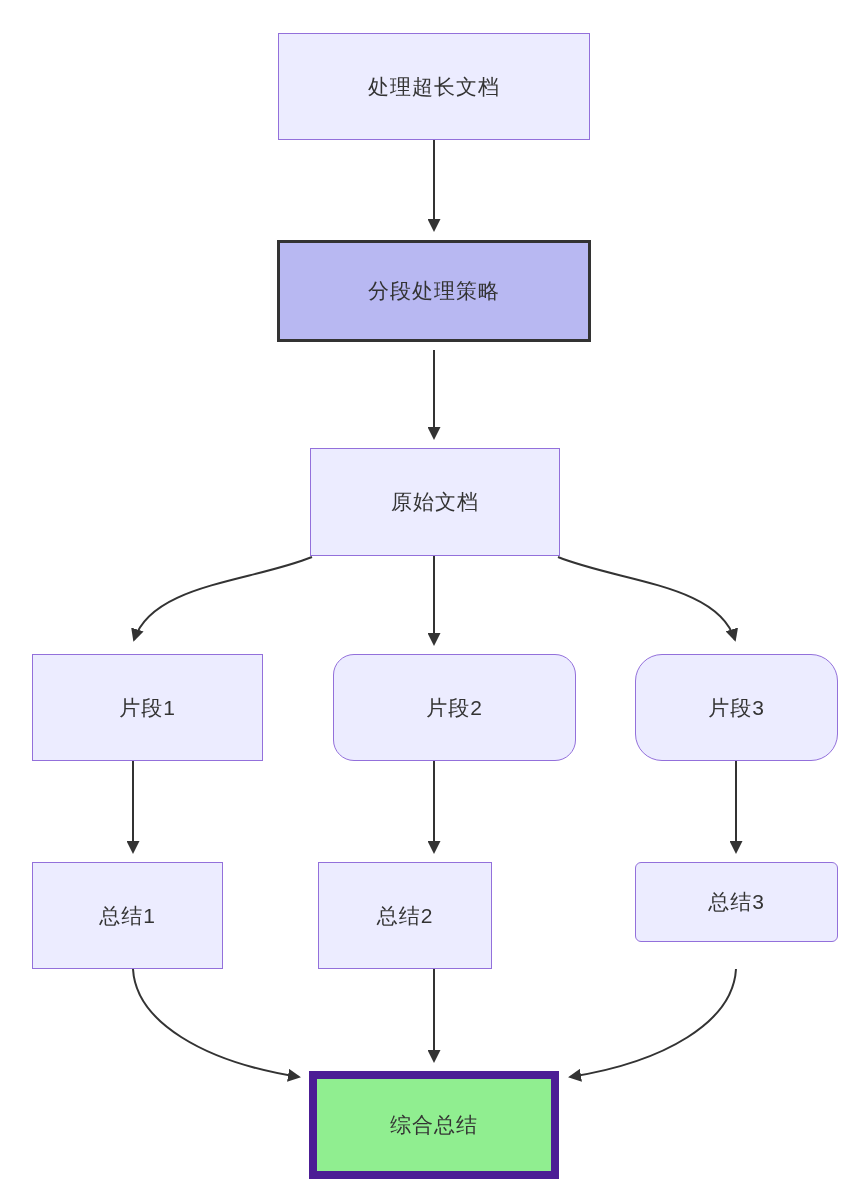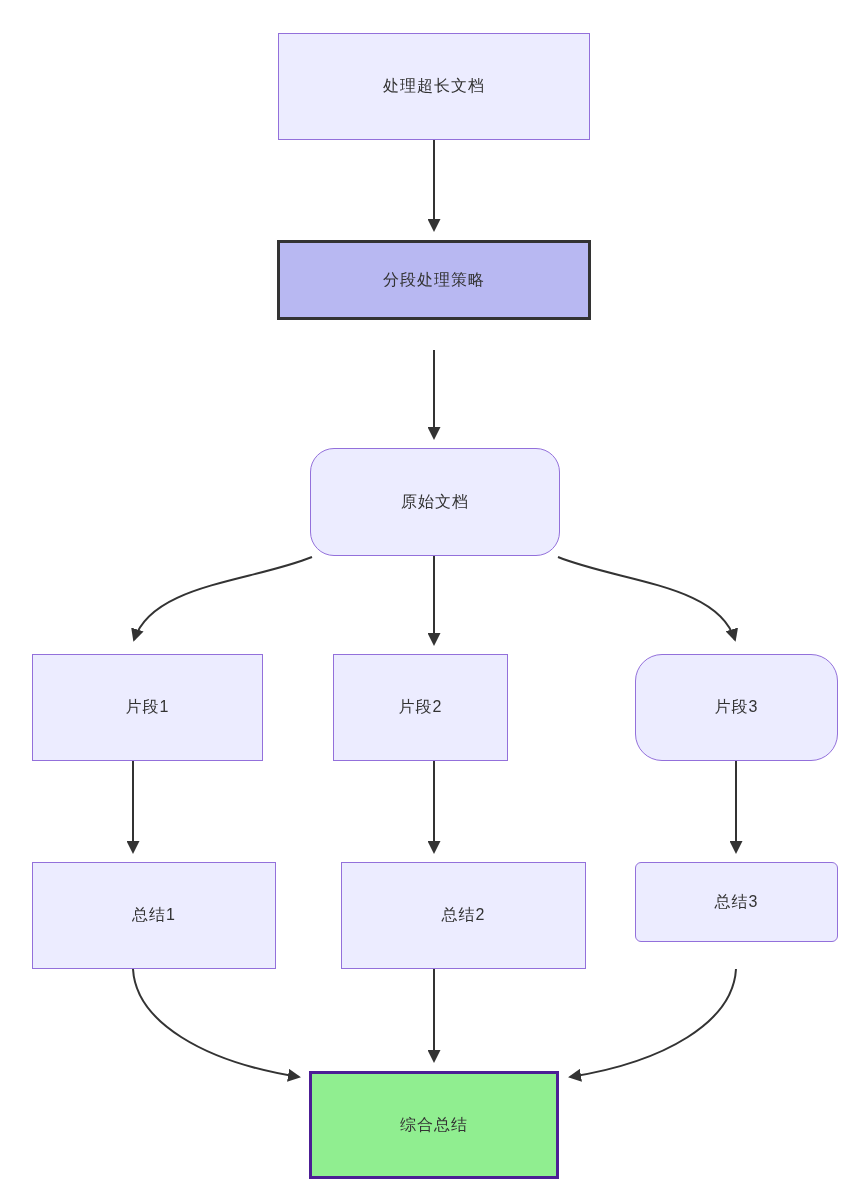--- a/index.html
+++ b/index.html
@@ -21,46 +21,46 @@
     top: 0;
     width: 852px;
     height: 1196px;
   }
   .node {
     position: absolute;
     box-sizing: border-box;
     display: flex;
     align-items: center;
     justify-content: center;
-    font-size: 16px;
+    font-size: 21px;
     color: #333333;
     text-align: center;
     letter-spacing: 1px;
   }
   .node-light {
     background: #ECECFF;
     border: 1.5px solid #9370DB;
   }
   .node-strategy {
     background: #B8B8F2;
     border: 3px solid #333333;
   }
   .node-final {
     background: #90EE90;
-    border: 3px solid #4c1d95;
+    border: 8px solid #4c1d95;
   }
   
   #n-doc      { left: 278px; top: 33px;   width: 312px; height: 107px; }
-  #n-strategy { left: 277px; top: 240px;  width: 314px; height: 80px; }
-  #n-original { left: 310px; top: 448px;  width: 250px; height: 108px; border-radius: 24px; }
+  #n-strategy { left: 277px; top: 240px;  width: 314px; height: 102px; }
+  #n-original { left: 310px; top: 448px;  width: 250px; height: 108px; }
   #n-frag1    { left: 32px;  top: 654px;  width: 231px; height: 107px; }
-  #n-frag2    { left: 333px; top: 654px;  width: 175px; height: 107px; }
+  #n-frag2    { left: 333px; top: 654px;  width: 243px; height: 107px; border-radius: 21px; }
   #n-frag3    { left: 635px; top: 654px;  width: 203px; height: 107px; border-radius: 27px; }
-  #n-sum1     { left: 32px;  top: 862px;  width: 244px; height: 107px; }
-  #n-sum2     { left: 341px; top: 862px;  width: 245px; height: 107px; }
+  #n-sum1     { left: 32px;  top: 862px;  width: 191px; height: 107px; }
+  #n-sum2     { left: 318px; top: 862px;  width: 174px; height: 107px; }
   #n-sum3     { left: 635px; top: 862px;  width: 203px; height: 80px; border-radius: 6px; }
   #n-final    { left: 309px; top: 1071px; width: 250px; height: 108px; }
   .edge {
     fill: none;
     stroke: #333333;
     stroke-width: 2px;
   }
 </style>
 </head>
 <body>

